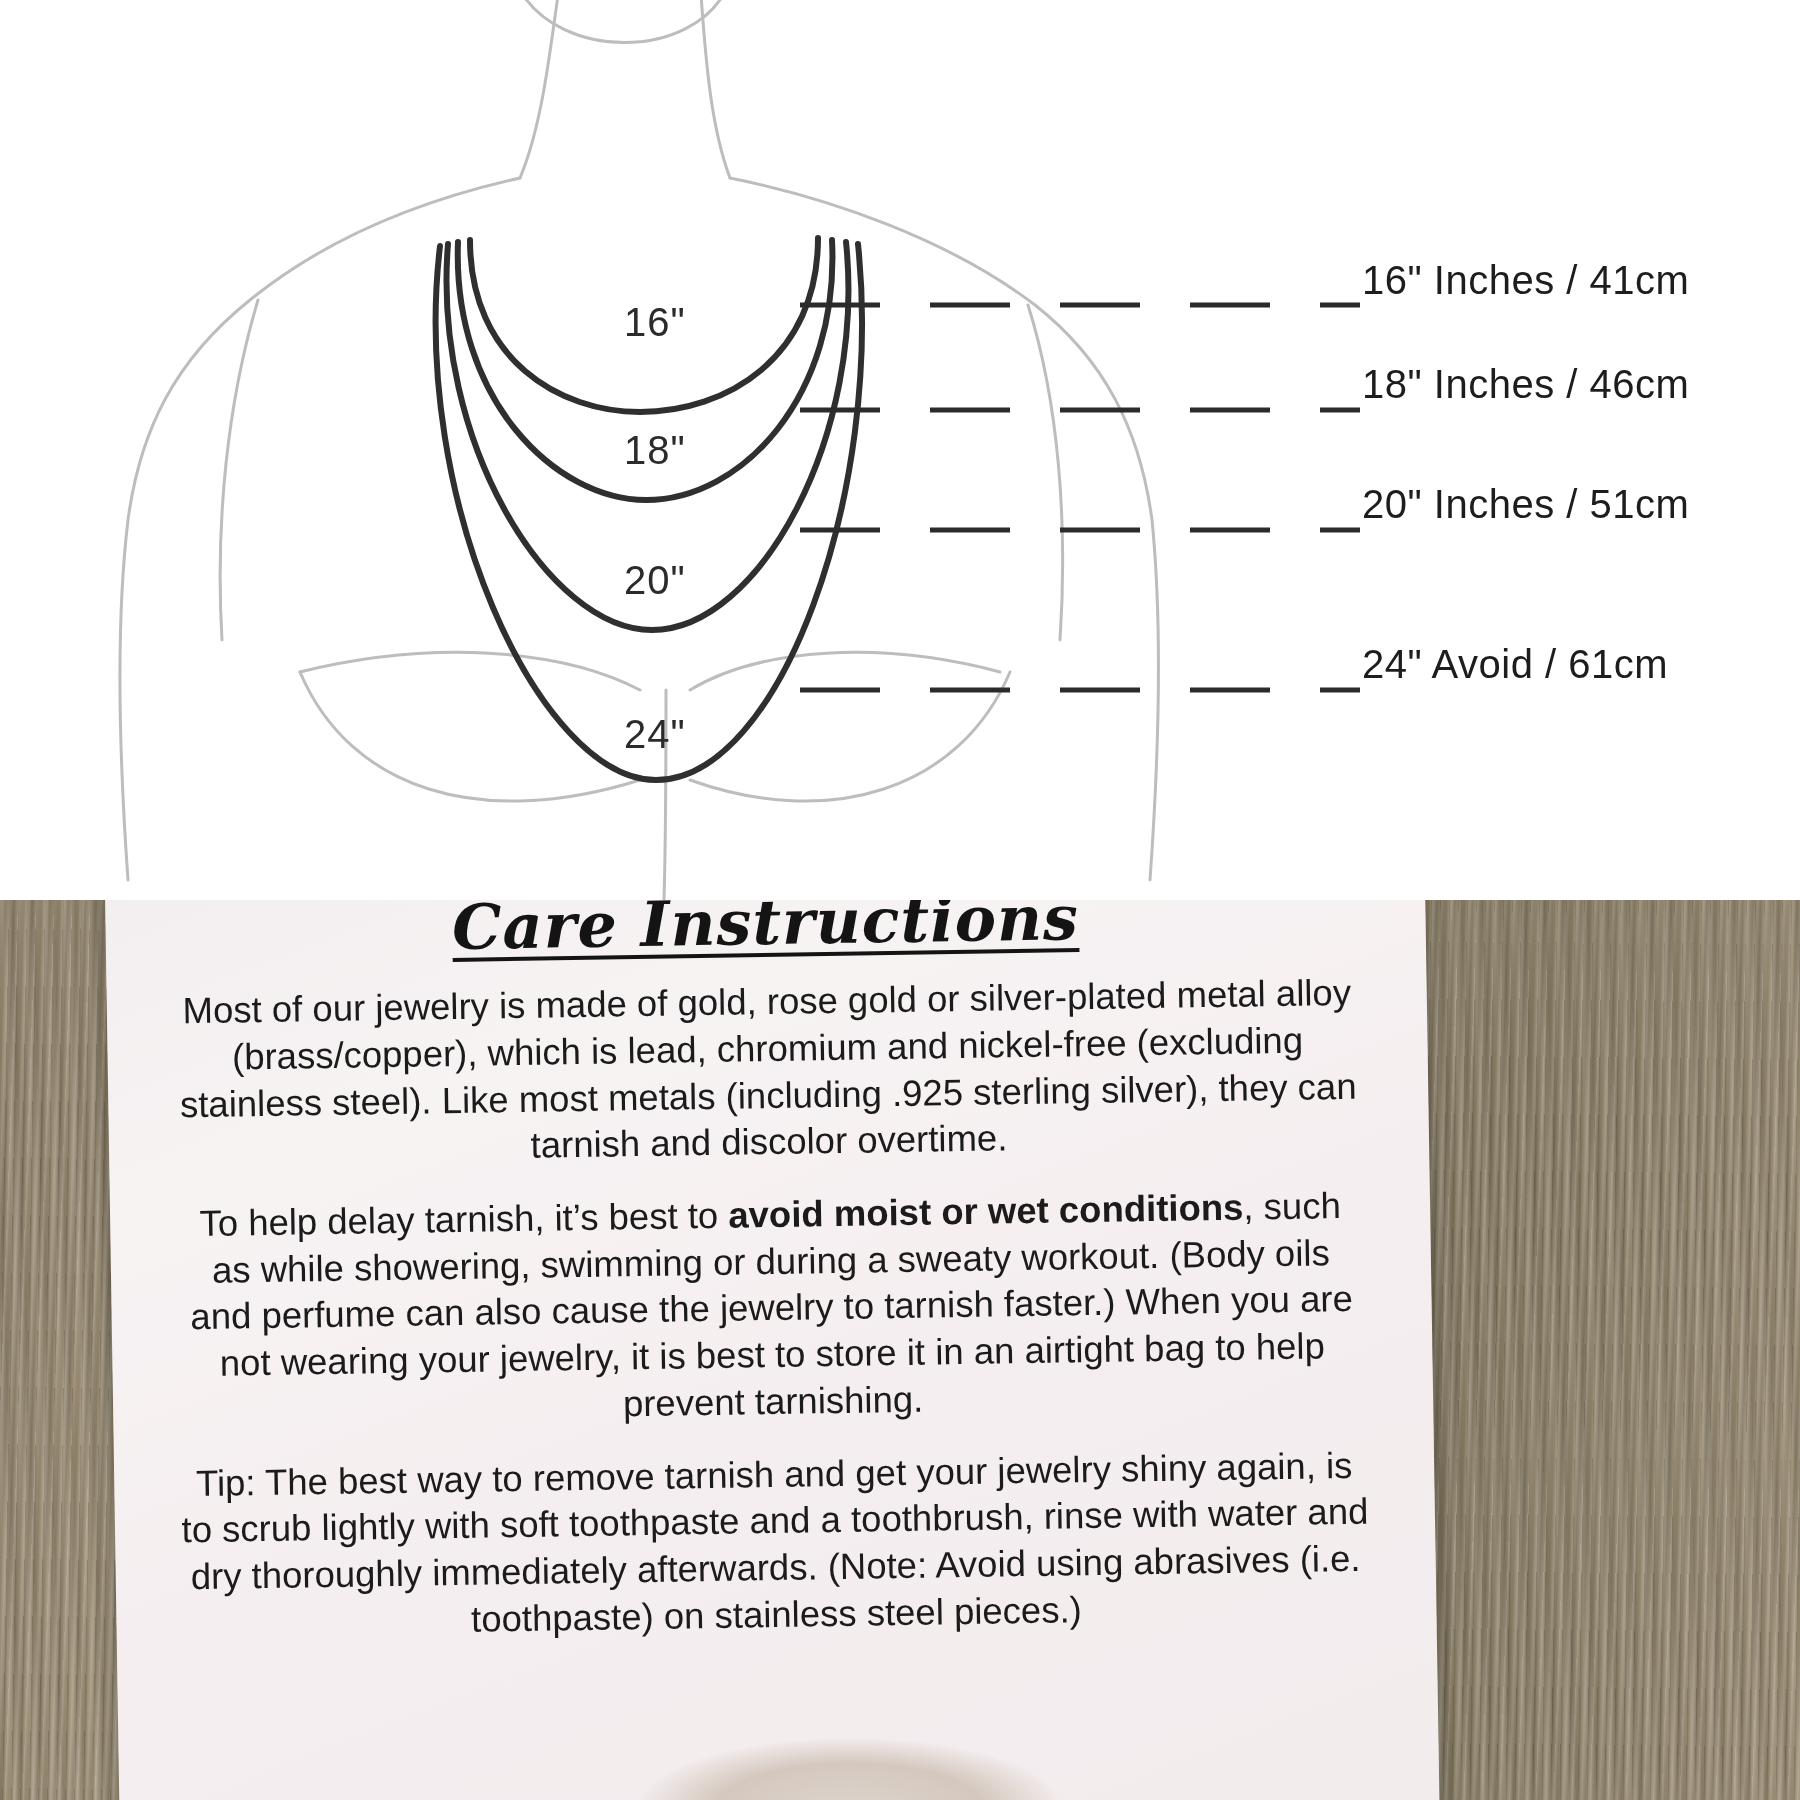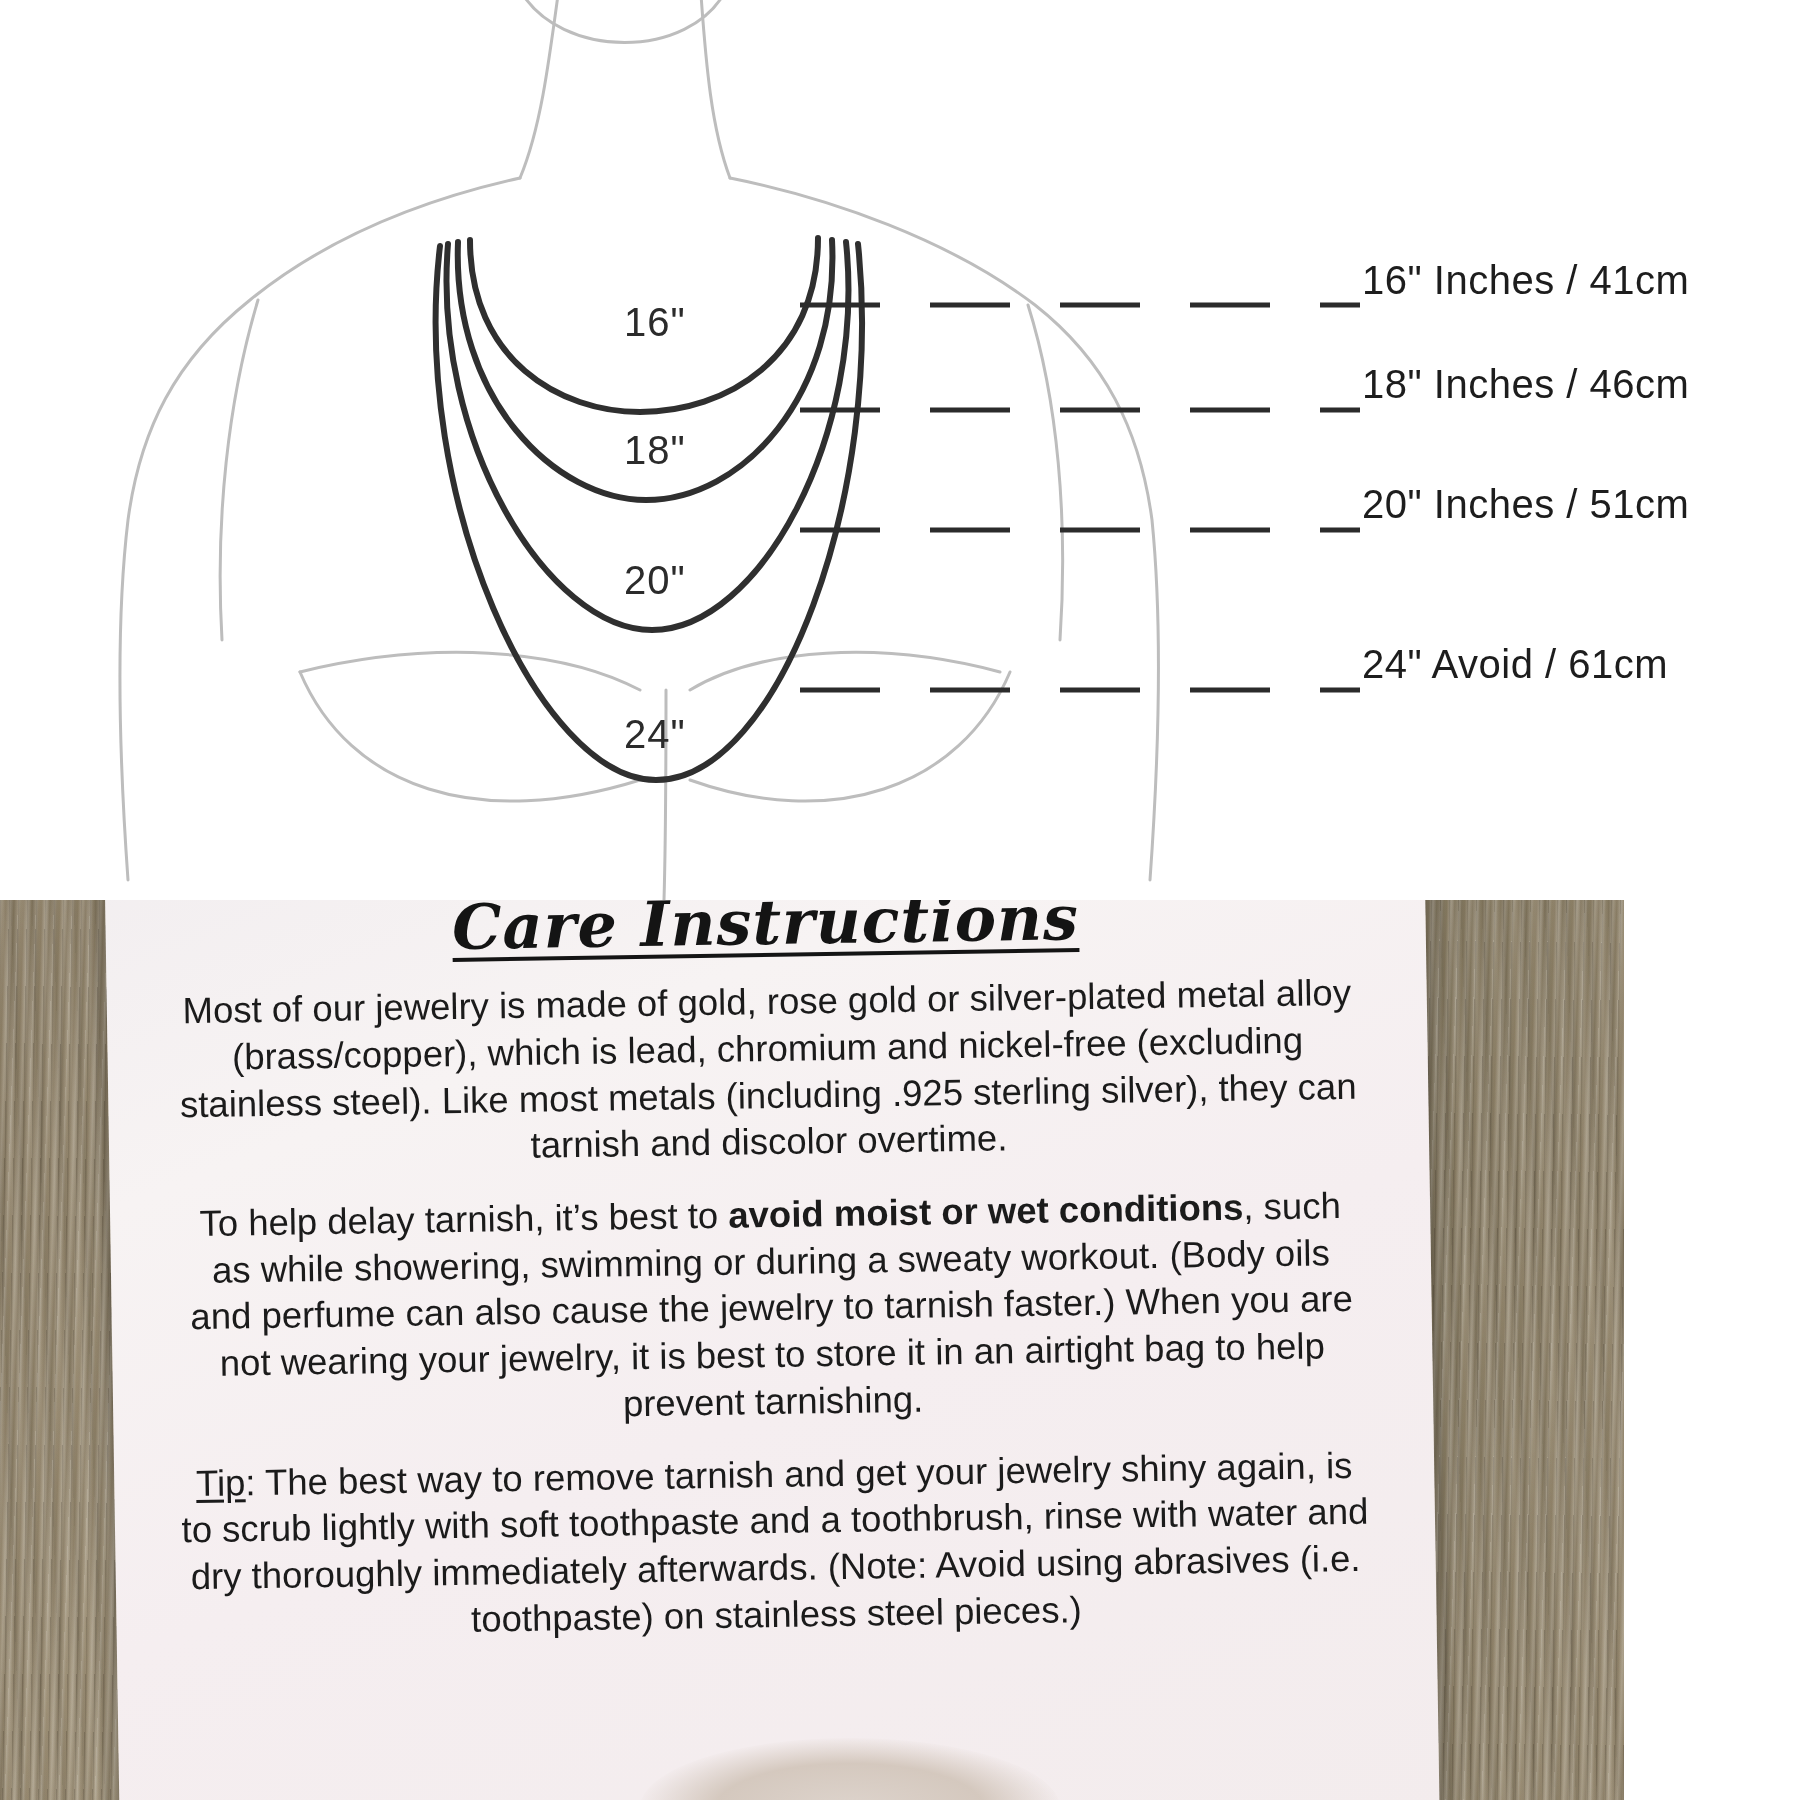--- a/index.html
+++ b/index.html
@@ -50,21 +50,21 @@
   }
   .right-label .num {
     font-weight: 400;
   }
 
   
   #care-photo {
     position: absolute;
     left: 0;
     top: 900px;
-    width: 1624px;
+    width: 1800px;
     height: 900px;
     overflow: hidden;
     background:
       repeating-linear-gradient(92deg,
         rgba(255,255,255,0.22) 0px,
         rgba(255,255,255,0.0) 3px,
         rgba(120,105,80,0.22) 6px,
         rgba(255,255,255,0.16) 10px,
         rgba(90,78,58,0.20) 14px,
         rgba(255,255,255,0.10) 18px),
@@ -122,21 +122,21 @@
   }
   .care-para {
     font-family: "Liberation Sans", sans-serif;
     font-size: 36.5px;
     line-height: 1.28;
     color: #1b1b1b;
     margin: 0 26px 26px 26px;
     text-align: center;
   }
   .care-para b { font-weight: 700; }
-  .tip-label { text-decoration: underline; text-underline-offset: 4px; }
+  .tip-label { text-underline-offset: 4px; }
   #necklace-fade {
     position: absolute;
     left: 640px;
     top: 838px;
     width: 420px;
     height: 70px;
     border-radius: 50% 50% 0 0 / 100% 100% 0 0;
     background: radial-gradient(ellipse at 50% 100%, #d9cfc6 0%, #cfc2b6 45%, rgba(207,194,182,0) 72%);
     opacity: 0.85;
   }

